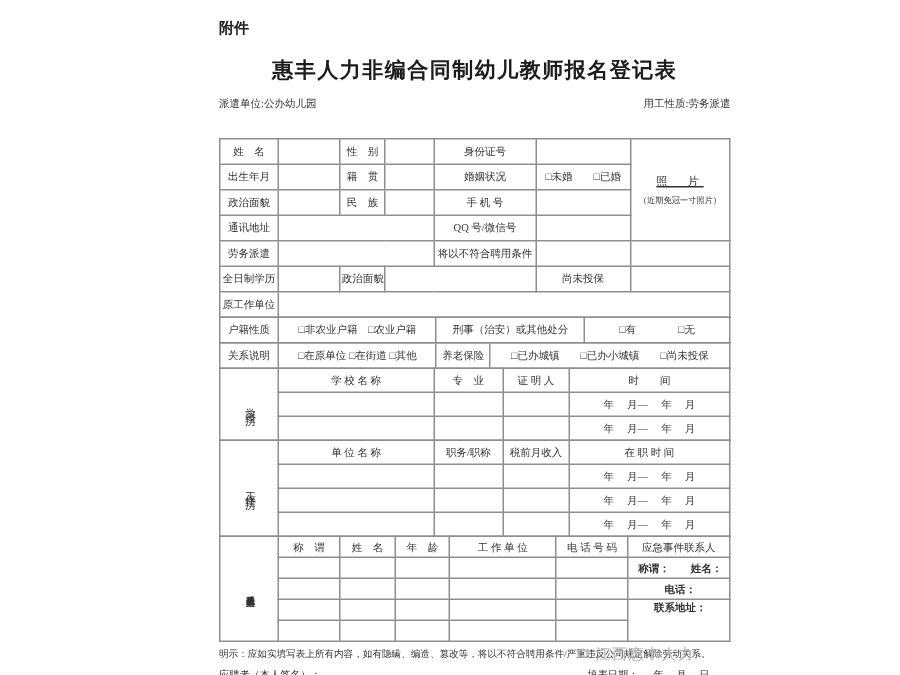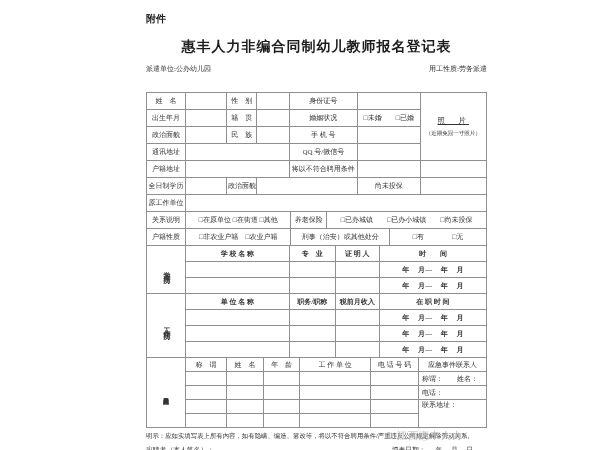--- a/index.html
+++ b/index.html
@@ -10,23 +10,23 @@
   }
   .page{position:absolute;left:146px;top:12px;width:341px;}
   .attachment{font-size:10px;font-weight:bold;color:#222;}
   .title{font-size:14px;font-weight:bold;text-align:center;color:#1c1c1c;
     letter-spacing:1px;margin-top:12px;}
   .subheader{display:flex;justify-content:space-between;font-size:7px;
     margin-top:8px;margin-bottom:19px;color:#333;}
   table{width:100%;border-collapse:collapse;table-layout:fixed;margin-top:-1px;}
   td{border:1px solid #8f8f8f;font-size:7px;text-align:center;padding:0 1px;
      height:16px;color:#333;overflow:hidden;white-space:nowrap;}
-  table.sec-study td,table.sec-work td{height:15px;font-weight:bold;}
+  table.sec-study td,table.sec-work td{height:15px;}
   table.sec-family td{height:13px;}
-  td.left{text-align:left;padding-left:3px;}
+  td.left{text-align:center;padding-left:3px;font-weight:bold;}
   .vlabel{writing-mode:vertical-rl;text-orientation:upright;margin:0 auto;
     letter-spacing:2px;font-size:7px;line-height:1;}
   .vlabel.long{letter-spacing:0;font-size:6px;}
   .photo-cell{vertical-align:middle;}
   .photo-title{font-size:7.5px;letter-spacing:3px;text-decoration:underline;}
   .photo-note{font-size:5.5px;margin-top:4px;letter-spacing:0;}
   .notes{font-size:6.4px;margin-top:4px;color:#333;letter-spacing:0;}
   .sign-row{display:flex;justify-content:space-between;font-size:6.8px;
     margin-top:4px;padding-right:14px;}
   .date-group{display:flex;gap:10px;}
@@ -86,71 +86,71 @@
       <td>手 机 号</td>
       <td></td>
     </tr>
     <tr>
       <td>通讯地址</td>
       <td colspan="3"></td>
       <td>QQ 号/微信号</td>
       <td></td>
     </tr>
     <tr>
-      <td>户籍地址</td>
+      <td>劳务派遣</td>
       <td colspan="3"></td>
       <td>将以不符合聘用条件</td>
       <td></td>
       <td></td>
     </tr>
     <tr>
       <td>全日制学历</td>
       <td></td>
       <td>政治面貌</td>
       <td colspan="2"></td>
       <td>尚未投保</td>
       <td></td>
     </tr>
     <tr>
       <td>原工作单位</td>
       <td colspan="6"></td>
+    </tr>
+  </tbody>
+    </table>
+
+  <table>
+    <colgroup>
+      <col style="width:11.5%">
+        <col style="width:31%">
+        <col style="width:29%">
+        <col style="width:28.5%">
+    </colgroup>
+    <tbody>
+        <tr>
+      <td>户籍性质</td>
+      <td>□非农业户籍　□农业户籍</td>
+      <td>刑事（治安）或其他处分</td>
+      <td>□有　　　　□无</td>
     </tr>
   </tbody>
     </table>
 
   <table>
     <colgroup>
       <col style="width:11.5%">
         <col style="width:31%">
         <col style="width:10.5%">
         <col style="width:47%">
     </colgroup>
     <tbody>
         <tr>
       <td>关系说明</td>
       <td>□在原单位 □在街道 □其他</td>
       <td>养老保险</td>
       <td>□已办城镇　　□已办小城镇　　□尚未投保</td>
-    </tr>
-  </tbody>
-    </table>
-
-  <table>
-    <colgroup>
-      <col style="width:11.5%">
-        <col style="width:31%">
-        <col style="width:29%">
-        <col style="width:28.5%">
-    </colgroup>
-    <tbody>
-        <tr>
-      <td>户籍性质</td>
-      <td>□非农业户籍　□农业户籍</td>
-      <td>刑事（治安）或其他处分</td>
-      <td>□有　　　　□无</td>
     </tr>
   </tbody>
     </table>
 
   <table class="sec-study">
     <colgroup>
       <col style="width:11.5%">
         <col style="width:30.5%">
         <col style="width:13.5%">
       <col style="width:13%">

